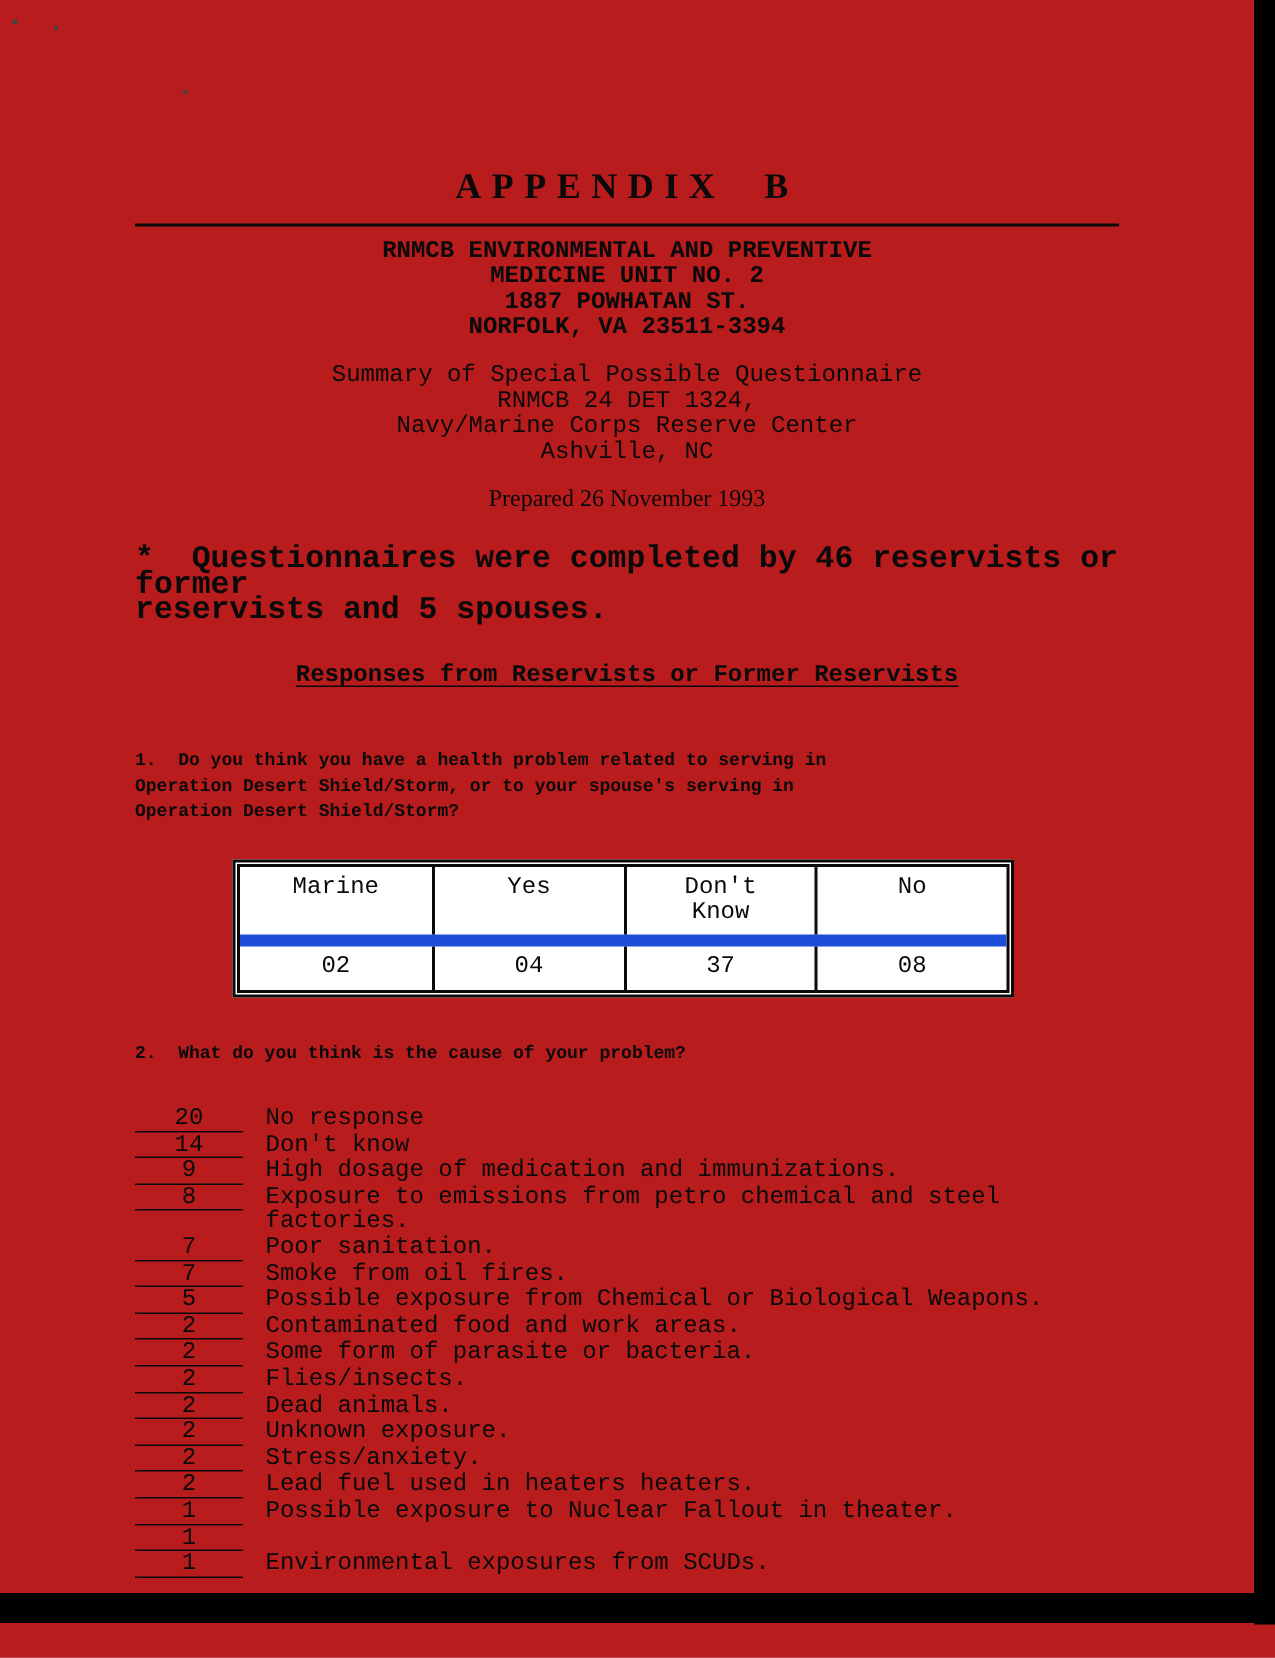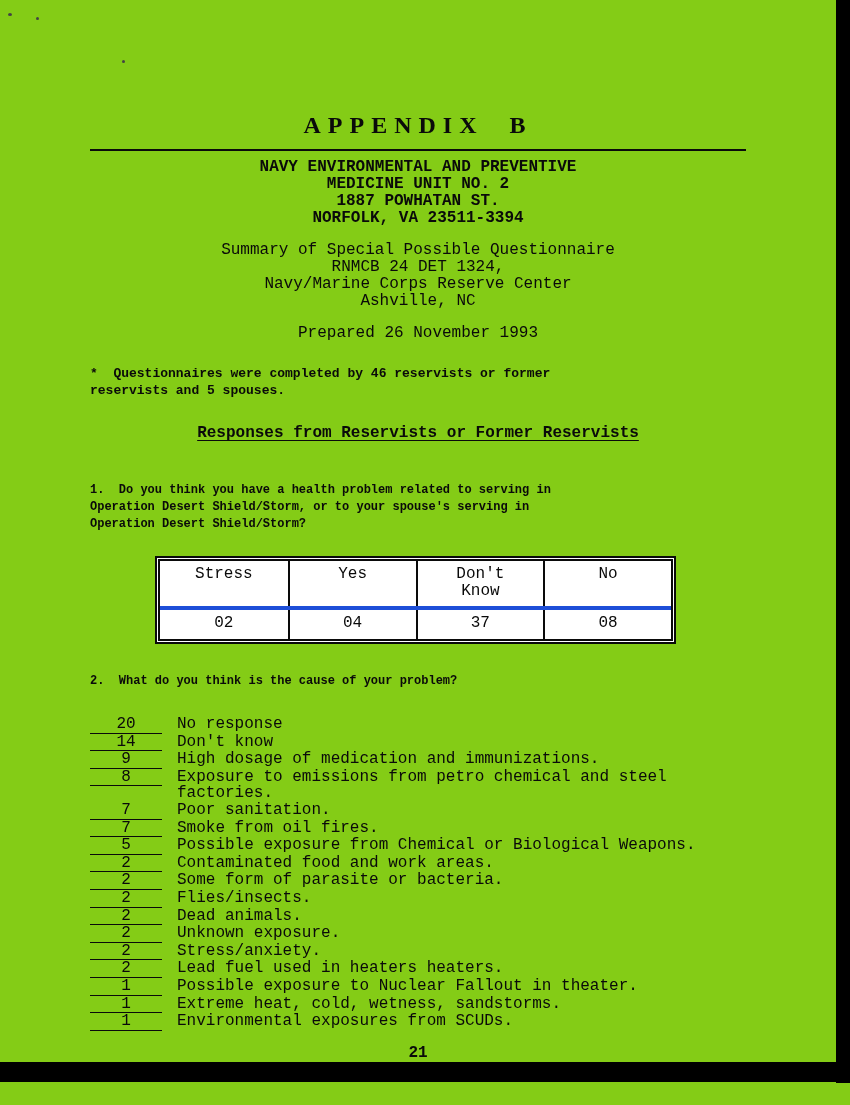--- a/index.html
+++ b/index.html
@@ -5,21 +5,21 @@
   * { margin:0; padding:0; box-sizing:border-box; }
   html,body { width:850px; height:1105px; }
   body {
     background:#e8e8e8;
     font-family:"Liberation Mono","DejaVu Sans Mono",monospace;
     color:#0a0a0a;
   }
   .page {
     position:relative;
     width:850px; height:1105px;
-    background:#84cc16;
+    background:#b91c1c;
     overflow:hidden;
   }
   
   .edge-right {
     position:absolute; top:0; right:0; width:14px; height:1083px;
     background:#000;
   }
   .bar-bottom {
     position:absolute; left:0; top:1062px; width:850px; height:20px;
     background:#000;
@@ -43,25 +43,25 @@
   }
   .rule {
     border:none;
     border-top:2px solid #0a0a0a;
     margin-top:10px;
   }
 
   .center-block { text-align:center; line-height:17px; font-size:16px; }
   .org-block   { margin-top:8px;  font-weight:bold; }
   .summary-block { margin-top:15px; }
-  .prepared-line { margin-top:14px; text-align:center; font-size:16px; }
+  .prepared-line { margin-top:14px; text-align:center; font-size:16px;font-family:Liberation Serif, serif; }
 
   .intro-note {
     margin-top:23px;
-    font-size:13px; line-height:17px;
+    font-size:21px; line-height:17px;
     font-weight:bold;
     white-space:pre-wrap;
   }
 
   .section-title {
     margin-top:25px;
     text-align:center;
     font-size:16px;
     font-weight:bold;
     text-decoration:underline;
@@ -79,21 +79,21 @@
   .qtable {
     margin:23px 0 0 65px;
     width:521px;
     border:5px double #0a0a0a;
     background:#fff;
   }
   .qtable-row {
     display:grid;
     grid-template-columns:repeat(4,1fr);
   }
-  .qtable-row.values { border-top:4px solid #1d4ed8; }
+  .qtable-row.values { border-top:8px solid #1d4ed8; }
   .qtable-cell {
     text-align:center;
     font-size:16px; line-height:17px;
     padding:5px 4px 4px 4px;
     white-space:pre-line;
     border-left:2px solid #0a0a0a;
   }
   .qtable-cell:first-child { border-left:none; }
   .qtable-head .qtable-cell { height:45px; }
   .values .qtable-cell { height:29px; }
@@ -127,21 +127,21 @@
   <div class="speck s1"></div>
   <div class="speck s2"></div>
   <div class="speck s3"></div>
 
   <div class="content">
 
     <div class="appendix-title">APPENDIX  B</div>
     <hr class="rule">
 
     <div class="center-block org-block">
-      <div>NAVY ENVIRONMENTAL AND PREVENTIVE</div>
+      <div>RNMCB ENVIRONMENTAL AND PREVENTIVE</div>
       <div>MEDICINE UNIT NO. 2</div>
       <div>1887 POWHATAN ST.</div>
       <div>NORFOLK, VA 23511-3394</div>
     </div>
 
     <div class="center-block summary-block">
       <div>Summary of Special Possible Questionnaire</div>
       <div>RNMCB 24 DET 1324,</div>
       <div>Navy/Marine Corps Reserve Center</div>
       <div>Ashville, NC</div>
@@ -153,21 +153,21 @@
 reservists and 5 spouses.</div>
 
     <div class="section-title">Responses from Reservists or Former Reservists</div>
 
     <div class="question q1">1.  Do you think you have a health problem related to serving in
 Operation Desert Shield/Storm, or to your spouse's serving in
 Operation Desert Shield/Storm?</div>
 
     <div class="qtable">
       <div class="qtable-row qtable-head">
-        <div class="qtable-cell">Stress</div>
+        <div class="qtable-cell">Marine</div>
         <div class="qtable-cell">Yes</div>
         <div class="qtable-cell">Don't
 Know</div>
         <div class="qtable-cell">No</div>
       </div>
       <div class="qtable-row values">
         <div class="qtable-cell">02</div>
         <div class="qtable-cell">04</div>
         <div class="qtable-cell">37</div>
         <div class="qtable-cell">08</div>
@@ -233,21 +233,20 @@
       <div class="cause-row">
         <span class="cause-count">2</span>
         <span class="cause-label">Lead fuel used in heaters heaters.</span>
       </div>
       <div class="cause-row">
         <span class="cause-count">1</span>
         <span class="cause-label">Possible exposure to Nuclear Fallout in theater.</span>
       </div>
       <div class="cause-row">
         <span class="cause-count">1</span>
-        <span class="cause-label">Extreme heat, cold, wetness, sandstorms.</span>
       </div>
       <div class="cause-row">
         <span class="cause-count">1</span>
         <span class="cause-label">Environmental exposures from SCUDs.</span>
       </div>
     </div>
 
     <div class="page-number">21</div>
 
   </div>

